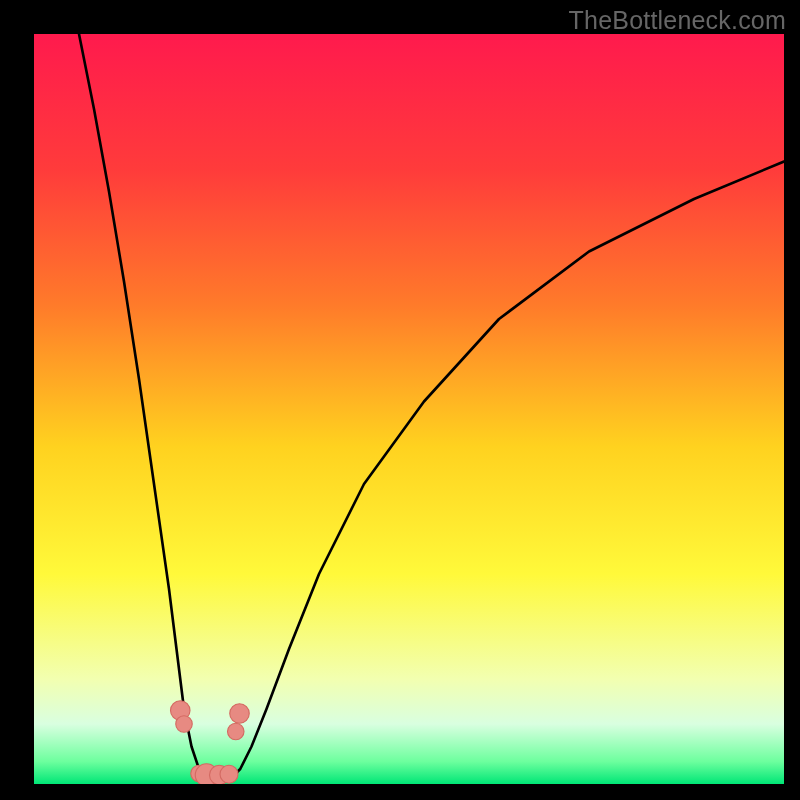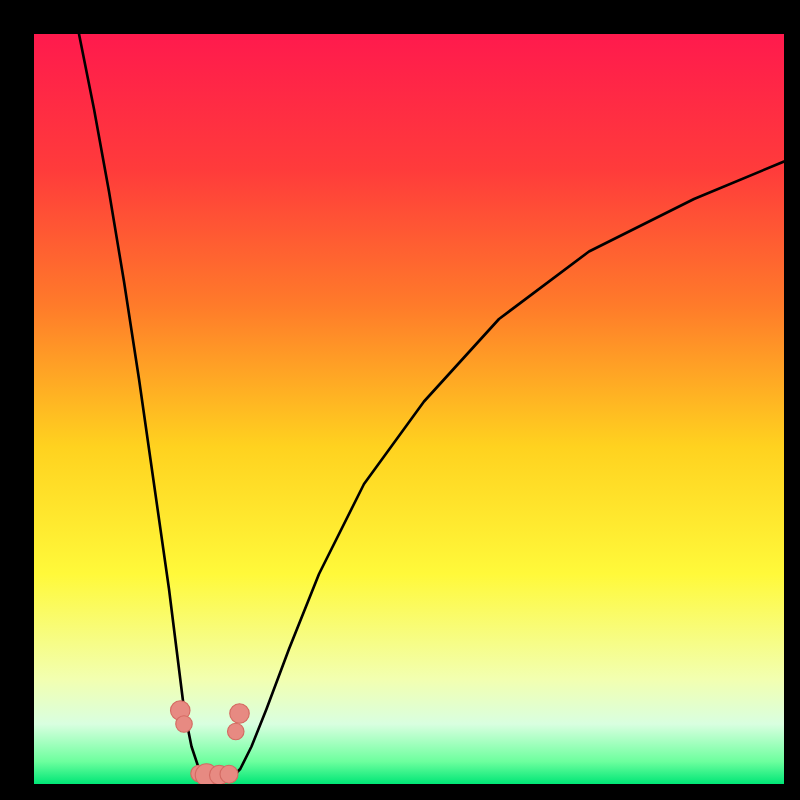--- a/index.html
+++ b/index.html
@@ -76,13 +76,14 @@
           <circle cx="22" cy="98.6" r="1.1" fill="#e78a82" stroke="#d46a62" stroke-width="0.15"></circle>
           <circle cx="23" cy="98.8" r="1.5" fill="#e78a82" stroke="#d46a62" stroke-width="0.15"></circle>
           <circle cx="24.7" cy="98.8" r="1.3" fill="#e78a82" stroke="#d46a62" stroke-width="0.15"></circle>
           <circle cx="26" cy="98.7" r="1.2" fill="#e78a82" stroke="#d46a62" stroke-width="0.15"></circle>
           <circle cx="26.9" cy="93" r="1.1" fill="#e78a82" stroke="#d46a62" stroke-width="0.15"></circle>
           <circle cx="27.4" cy="90.6" r="1.3" fill="#e78a82" stroke="#d46a62" stroke-width="0.15"></circle>
         </g>
     </svg>
   </div>
 
+  <div class="watermark">TheBottleneck.com</div>
 </div>
 
 </body></html>

